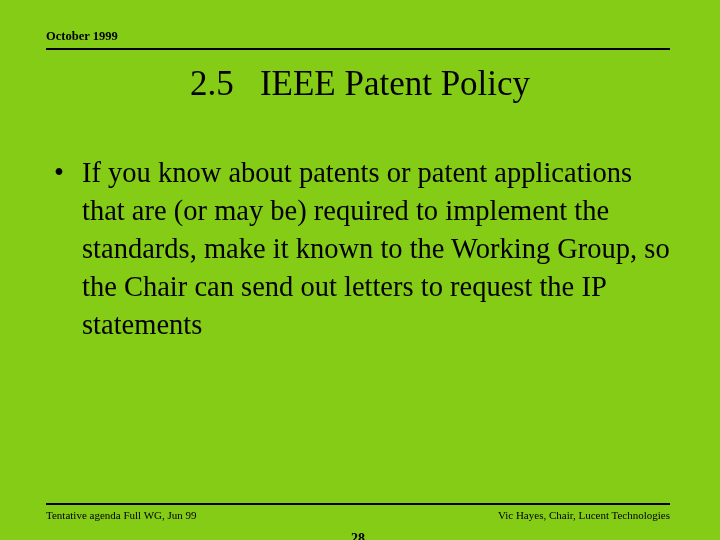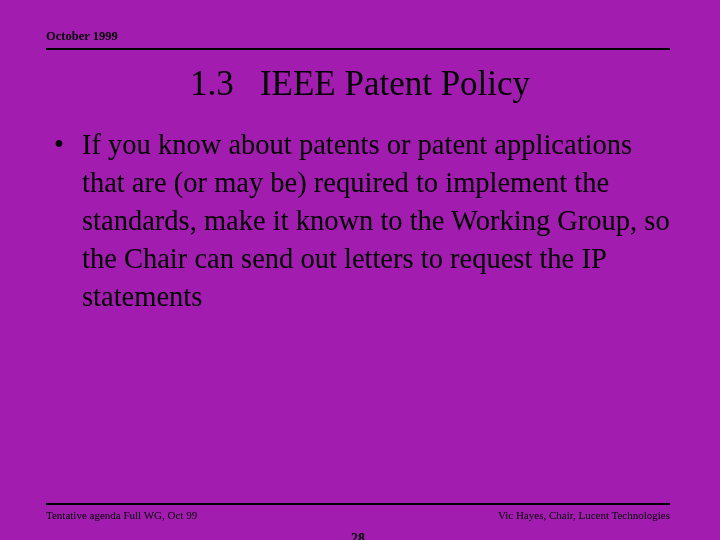--- a/index.html
+++ b/index.html
@@ -11,21 +11,21 @@
     height: 540px;
     background: #ffffff;
     font-family: "Liberation Serif", "DejaVu Serif", serif;
     color: #000000;
     overflow: hidden;
   }
   .slide {
     position: relative;
     width: 720px;
     height: 540px;
-    background: #a21caf;
+    background: #84cc16;
   }
 
   
   .header {
     position: absolute;
     left: 46px;
     top: 28px;
     width: 624px;
     height: 22px;
   }
@@ -87,20 +87,21 @@
     position: absolute;
     left: 4px;
     top: 0;
     width: 20px;
     font-size: 28.5px;
     line-height: 38px;
     text-align: left;
   }
   .bullet-text {
     display: block;
+    margin-top: 28px;
   }
 
   
   .footer-rule {
     position: absolute;
     left: 46px;
     top: 503px;
     width: 624px;
     height: 2px;
     background: #000000;
@@ -145,29 +146,29 @@
 </head>
 <body>
 
 <div class="slide">
 
   <div class="header">
     <span class="header-left">October 1999</span>
   </div>
   <div class="header-rule"></div>
 
-  <div class="title">1.3   IEEE Patent Policy</div>
+  <div class="title">2.5   IEEE Patent Policy</div>
 
   <div class="body-list">
     <div class="bullet-item">
       <span class="bullet-marker">•</span>
       <span class="bullet-text">If you know about patents or patent applications that are (or may be) required to implement the standards, make it known to the Working Group, so the Chair can send out letters to request the IP statements</span>
     </div>
   </div>
 
   <div class="footer-rule"></div>
   <div class="footer">
-    <span class="footer-left">Tentative agenda Full WG, Oct 99</span>
+    <span class="footer-left">Tentative agenda Full WG, Jun 99</span>
     <span class="footer-page">28</span>
     <span class="footer-right">Vic Hayes, Chair, Lucent Technologies</span>
   </div>
 
 </div>
 
 </body></html>

